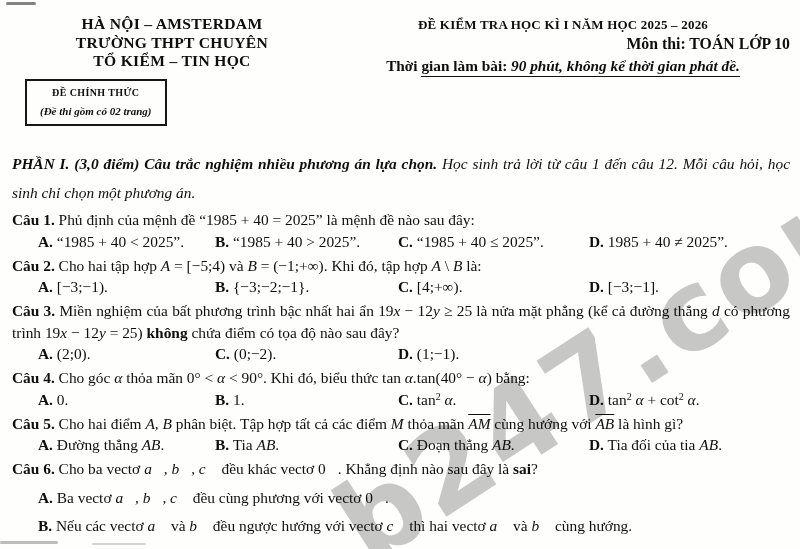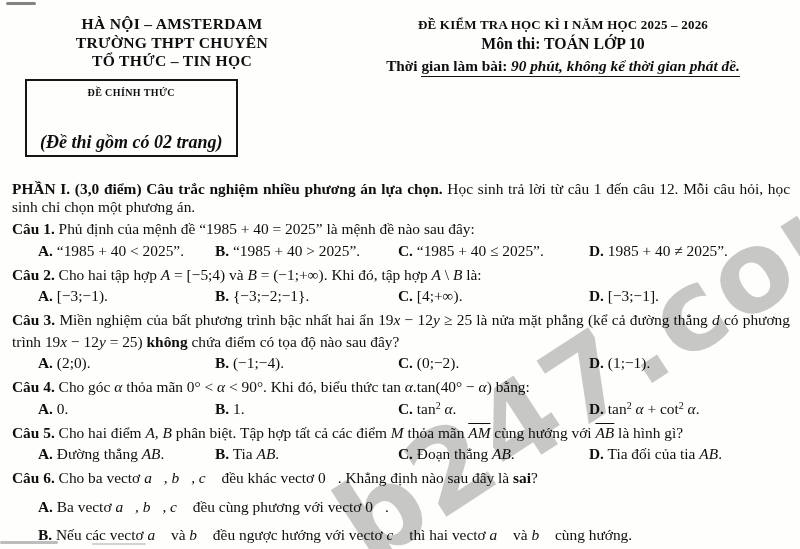--- a/index.html
+++ b/index.html
@@ -15,30 +15,30 @@
   }
   .page { position: relative; width: 100%; height: 100%; padding: 15px 10px 0 12px; z-index: 1; }
 
   
   .header { display: flex; align-items: flex-start; }
   .h-left { width: 320px; text-align: center; flex: none; }
   .h-left .ln { font-weight: bold; font-size: 15.6px; line-height: 18.5px; letter-spacing: .3px; }
   .box-wrap { text-align: left; padding-left: 13px; margin-top: 8px; }
   .box { display: inline-block; border: 2px solid #161616; padding: 2px 13px 4px; text-align: center; }
   .box .b1 { font-weight: bold; font-size: 10px; line-height: 19px; letter-spacing: .4px; }
-  .box .b2 { font-weight: bold; font-style: italic; font-size: 18px; line-height: 18px; margin-top: 31px; }
+  .box .b2 { font-weight: bold; font-style: italic; font-size: 11px; line-height: 18px; }
   .h-right { flex: 1; text-align: center; padding-left: 4px; }
   .h-right .ln1 { font-weight: bold; font-size: 13px; line-height: 19px; letter-spacing: .2px; }
-  .h-right .ln2 { font-weight: bold; font-size: 15.8px; line-height: 20px; }
+  .h-right .ln2 { font-weight: bold; font-size: 15.8px; line-height: 20px; text-align: right; }
   .h-right .ln3 { font-size: 15.3px; line-height: 21px; margin-top: 1px; }
   span.u { border-bottom: 1.6px solid #131313; padding-bottom: 1.5px; }
 
   
   main { margin-top: 23px; }
-  .intro { text-align: justify; line-height: 18px; }
+  .intro { text-align: justify; line-height: 29px; font-style: italic; }
   .question .stem { margin-top: 2.5px; line-height: 21.5px; text-align: justify; }
   .opts { padding-left: 26px; line-height: 21.5px; }
   .row4 { display: grid; grid-template-columns: 177px 183px 191px auto; }
   .stack .opt { display: block; margin-top: 7px; }
   sup { font-size: 10px; line-height: 0; vertical-align: 5px; }
 
   
   .watermark {
     position: absolute; left: 348px; top: 478px;
     font-family: "DejaVu Sans", sans-serif;
@@ -60,21 +60,21 @@
 <div class="artifact a1"></div>
 <div class="artifact a2"></div>
 <div class="artifact a3"></div>
 
 <div class="page">
 
   <div class="header">
     <div class="h-left">
       <div class="ln">HÀ NỘI – AMSTERDAM</div>
       <div class="ln">TRƯỜNG THPT CHUYÊN</div>
-      <div class="ln">TỔ THỨC – TIN HỌC</div>
+      <div class="ln">TỔ KIỂM – TIN HỌC</div>
       <div class="box-wrap">
         <div class="box">
           <div class="b1">ĐỀ CHÍNH THỨC</div>
           <div class="b2">(Đề thi gồm có 02 trang)</div>
         </div>
       </div>
     </div>
     <div class="h-right">
       <div class="ln1">ĐỀ KIỂM TRA HỌC KÌ I NĂM HỌC 2025 – 2026</div>
       <div class="ln2">Môn thi: TOÁN LỚP 10</div>
@@ -102,21 +102,20 @@
         <span class="opt"><span style="font-weight: bold;">B.</span><span> {−3;−2;−1}.</span></span>
         <span class="opt"><span style="font-weight: bold;">C.</span><span> [4;+∞).</span></span>
         <span class="opt"><span style="font-weight: bold;">D.</span><span> [−3;−1].</span></span>
       </div>
     </section>
 
     <section class="question">
       <p class="stem"><span style="font-weight: bold;">Câu 3.</span><span> Miền nghiệm của bất phương trình bậc nhất hai ẩn 19</span><span style="font-style: italic;">x</span><span> − 12</span><span style="font-style: italic;">y</span><span> ≥ 25 là nửa mặt phẳng (kể cả đường thẳng </span><span style="font-style: italic;">d</span><span> có phương trình 19</span><span style="font-style: italic;">x</span><span> − 12</span><span style="font-style: italic;">y</span><span> = 25) </span><span style="font-weight: bold;">không</span><span> chứa điểm có tọa độ nào sau đây?</span></p>
       <div class="opts row4">
         <span class="opt"><span style="font-weight: bold;">A.</span><span> (2;0).</span></span>
-        <span class="opt"><span style="font-weight: bold;">B.</span><span> (−1;−4).</span></span>
         <span class="opt"><span style="font-weight: bold;">C.</span><span> (0;−2).</span></span>
         <span class="opt"><span style="font-weight: bold;">D.</span><span> (1;−1).</span></span>
       </div>
     </section>
 
     <section class="question">
       <p class="stem"><span style="font-weight: bold;">Câu 4.</span><span> Cho góc </span><span style="font-style: italic;">α</span><span> thỏa mãn 0° &lt; </span><span style="font-style: italic;">α</span><span> &lt; 90°. Khi đó, biểu thức tan </span><span style="font-style: italic;">α</span><span>.tan(40° − </span><span style="font-style: italic;">α</span><span>) bằng:</span></p>
       <div class="opts row4">
         <span class="opt"><span style="font-weight: bold;">A.</span><span> 0.</span></span>
         <span class="opt"><span style="font-weight: bold;">B.</span><span> 1.</span></span>

